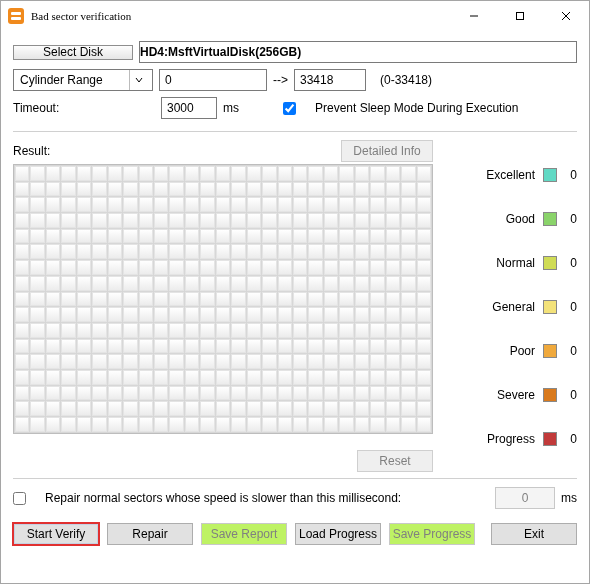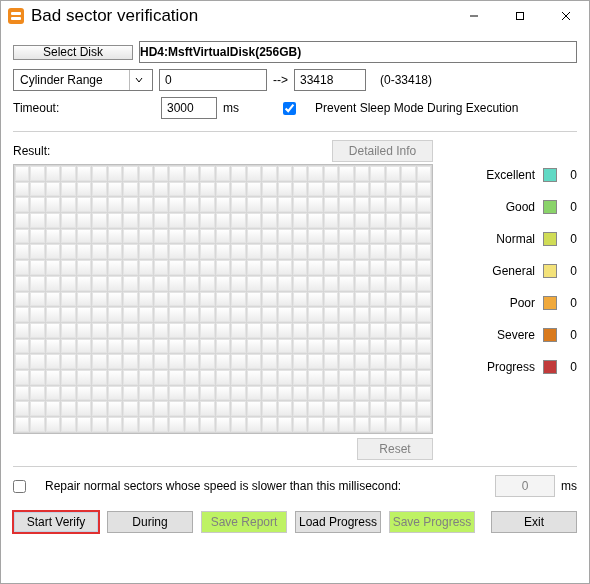--- a/index.html
+++ b/index.html
@@ -34,22 +34,23 @@
     display:flex; align-items:center;
     padding:0 0 0 6px;
     background:#fff;
     font-size:12px;
   }
   .titlebar .app-icon {
     width:18px; height:18px; margin-right:6px;
     flex:0 0 auto;
   }
   .titlebar .title {
-    flex:1 1 auto; font-size:17px;
+    flex:1 1 auto; font-size:11px;
     white-space:nowrap;
+    font-family:Liberation Serif, serif;
   }
   .titlebar .win-controls {
     display:flex; height:100%;
   }
   .titlebar .win-btn {
     width:46px; height:100%;
     display:flex; align-items:center; justify-content:center;
     color:#000;
   }
   .titlebar .win-btn svg { width:10px; height:10px; }
@@ -154,21 +155,21 @@
     background:#d7d7d7;
   }
   .sector-grid .cell {
     background:linear-gradient(#ffffff,#ececec);
     border:1px solid #e4e4e4;
     box-sizing:border-box;
   }
   .legend {
     flex:1 1 auto;
     display:flex; flex-direction:column;
-    gap:18px;
+    gap:30px;
     padding-top:4px;
     min-width:120px;
   }
   .legend-row {
     display:flex; align-items:center; gap:8px;
     justify-content:flex-end;
   }
   .legend-row .lbl { width:64px; text-align:right; }
   .legend-row .count { width:12px; text-align:right; }
   .swatch {
@@ -274,21 +275,21 @@
         <input type="checkbox" checked="" style="">
         <span>Prevent Sleep Mode During Execution</span>
       </label>
     </div>
 
 
     <hr class="sep">
 
     <div class="result-header">
       <span>Result:</span>
-      <button class="btn-flat btn-xdisabled" style="width:101px">Detailed Info</button>
+      <button class="btn-flat btn-xdisabled" style="width:92px">Detailed Info</button>
     </div>
 
     <div class="result-area">
       <div class="sector-grid">
         <div class="grid-inner" id="grid-inner">
             <div class="cell"></div>
             <div class="cell"></div>
             <div class="cell"></div>
             <div class="cell"></div>
             <div class="cell"></div>
@@ -826,21 +827,21 @@
         <input type="checkbox" style="">
         <span>Repair normal sectors whose speed is slower than this millisecond:</span>
       </label>
       <span class="spacer" style="flex:1 1 auto"></span>
       <input class="textbox disabled" style="width: 60px; text-align: center;" readonly="" value="0">
       <span>ms</span>
     </div>
 
     <div class="bottom-row">
       <button class="btn-flat highlight-red highlight-blue">Start Verify</button>
-      <button class="btn-flat">During</button>
+      <button class="btn-flat">Repair</button>
       <button class="btn-flat btn-disabled">Save Report</button>
       <button class="btn-flat">Load Progress</button>
       <button class="btn-flat btn-disabled">Save Progress</button>
       <span class="spacer"></span>
       <button class="btn-flat">Exit</button>
     </div>
 
   </div>
 </div>
 

